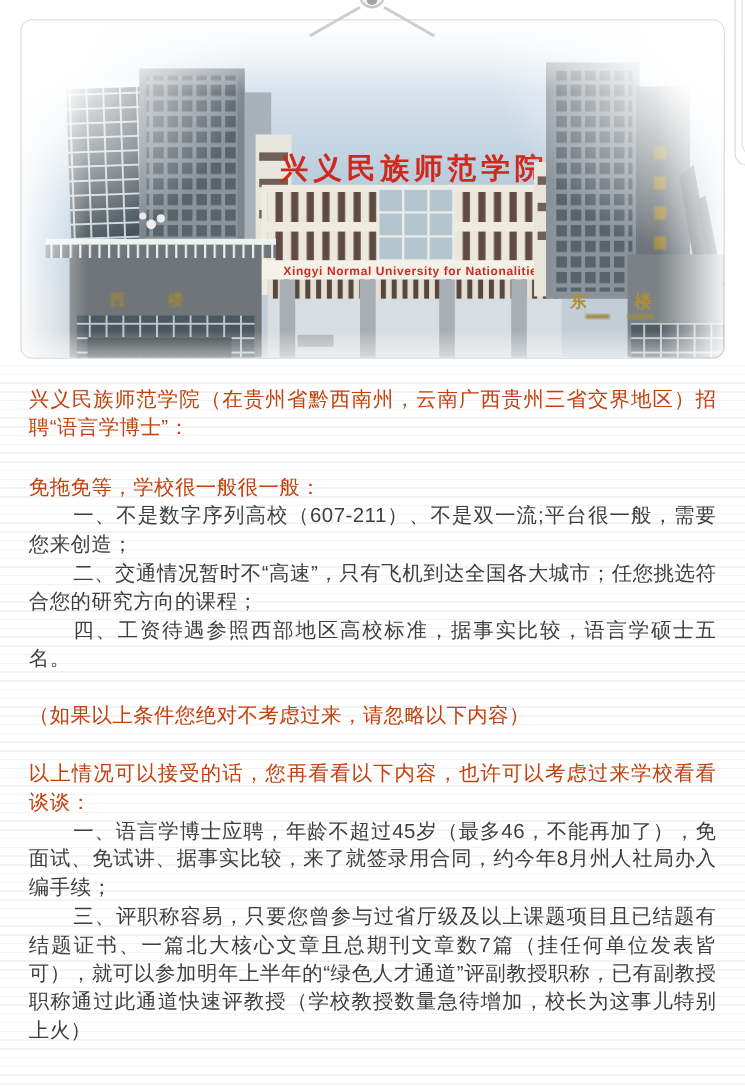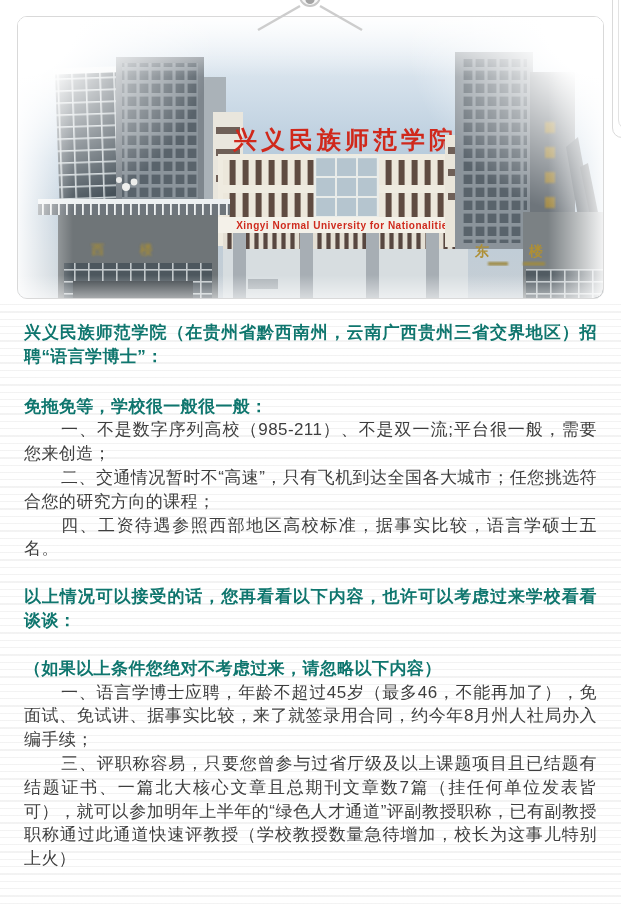--- a/index.html
+++ b/index.html
@@ -30,21 +30,21 @@
     border:1px solid #d9d9d9;border-radius:10px;overflow:hidden;background:#fff;z-index:2;
   }
   .photo-card svg{display:block;}
   
   .article{
     position:absolute;left:24px;top:321px;width:573px;z-index:2;
     color:#3e3e3e;font-size:17px;line-height:23.8px;
     text-align:justify;letter-spacing:.4px;
   }
   .article p{margin:0;}
-  .article p.bold{font-weight:700;color:#0f766e;}
+  .article p.bold{font-weight:400;color:#c2410c;}
   .article p.indent{text-indent:37px;}
   .mt26{margin-top:26px !important;}
   .mt24{margin-top:24px !important;}
   .banner-cn{font-weight:700;letter-spacing:4px;}
   .banner-en{font-weight:700;letter-spacing:.5px;}
   .sign-gold{font-weight:700;}
 </style>
 </head>
 <body>
 
@@ -199,20 +199,20 @@
   <rect x="385" y="0" width="200" height="200" fill="url(#cornTR)"></rect>
   <rect x="0" y="0" width="55" height="281" fill="url(#fadeL)"></rect>
   <rect x="530" y="0" width="55" height="281" fill="url(#fadeR)"></rect>
   <rect x="0" y="258" width="585" height="23" fill="url(#fadeB)"></rect>
 </svg>
 </div>
 
 <div class="article">
   <p class="bold">兴义民族师范学院（在贵州省黔西南州，云南广西贵州三省交界地区）招聘“语言学博士”：</p>
   <p class="bold mt26">免拖免等，学校很一般很一般：</p>
-  <p class="indent">一、不是数字序列高校（985-211）、不是双一流;平台很一般，需要您来创造；</p>
+  <p class="indent">一、不是数字序列高校（607-211）、不是双一流;平台很一般，需要您来创造；</p>
   <p class="indent">二、交通情况暂时不“高速”，只有飞机到达全国各大城市；任您挑选符合您的研究方向的课程；</p>
   <p class="indent">四、工资待遇参照西部地区高校标准，据事实比较，语言学硕士五名。</p>
+  <p class="bold mt24">（如果以上条件您绝对不考虑过来，请忽略以下内容）</p>
   <p class="bold mt24">以上情况可以接受的话，您再看看以下内容，也许可以考虑过来学校看看谈谈：</p>
-  <p class="bold mt24">（如果以上条件您绝对不考虑过来，请忽略以下内容）</p>
   <p class="indent">一、语言学博士应聘，年龄不超过45岁（最多46，不能再加了），免面试、免试讲、据事实比较，来了就签录用合同，约今年8月州人社局办入编手续；</p>
   <p class="indent">三、评职称容易，只要您曾参与过省厅级及以上课题项目且已结题有结题证书、一篇北大核心文章且总期刊文章数7篇（挂任何单位发表皆可），就可以参加明年上半年的“绿色人才通道”评副教授职称，已有副教授职称通过此通道快速评教授（学校教授数量急待增加，校长为这事儿特别上火）</p>
 </div>
 
 </body></html>

